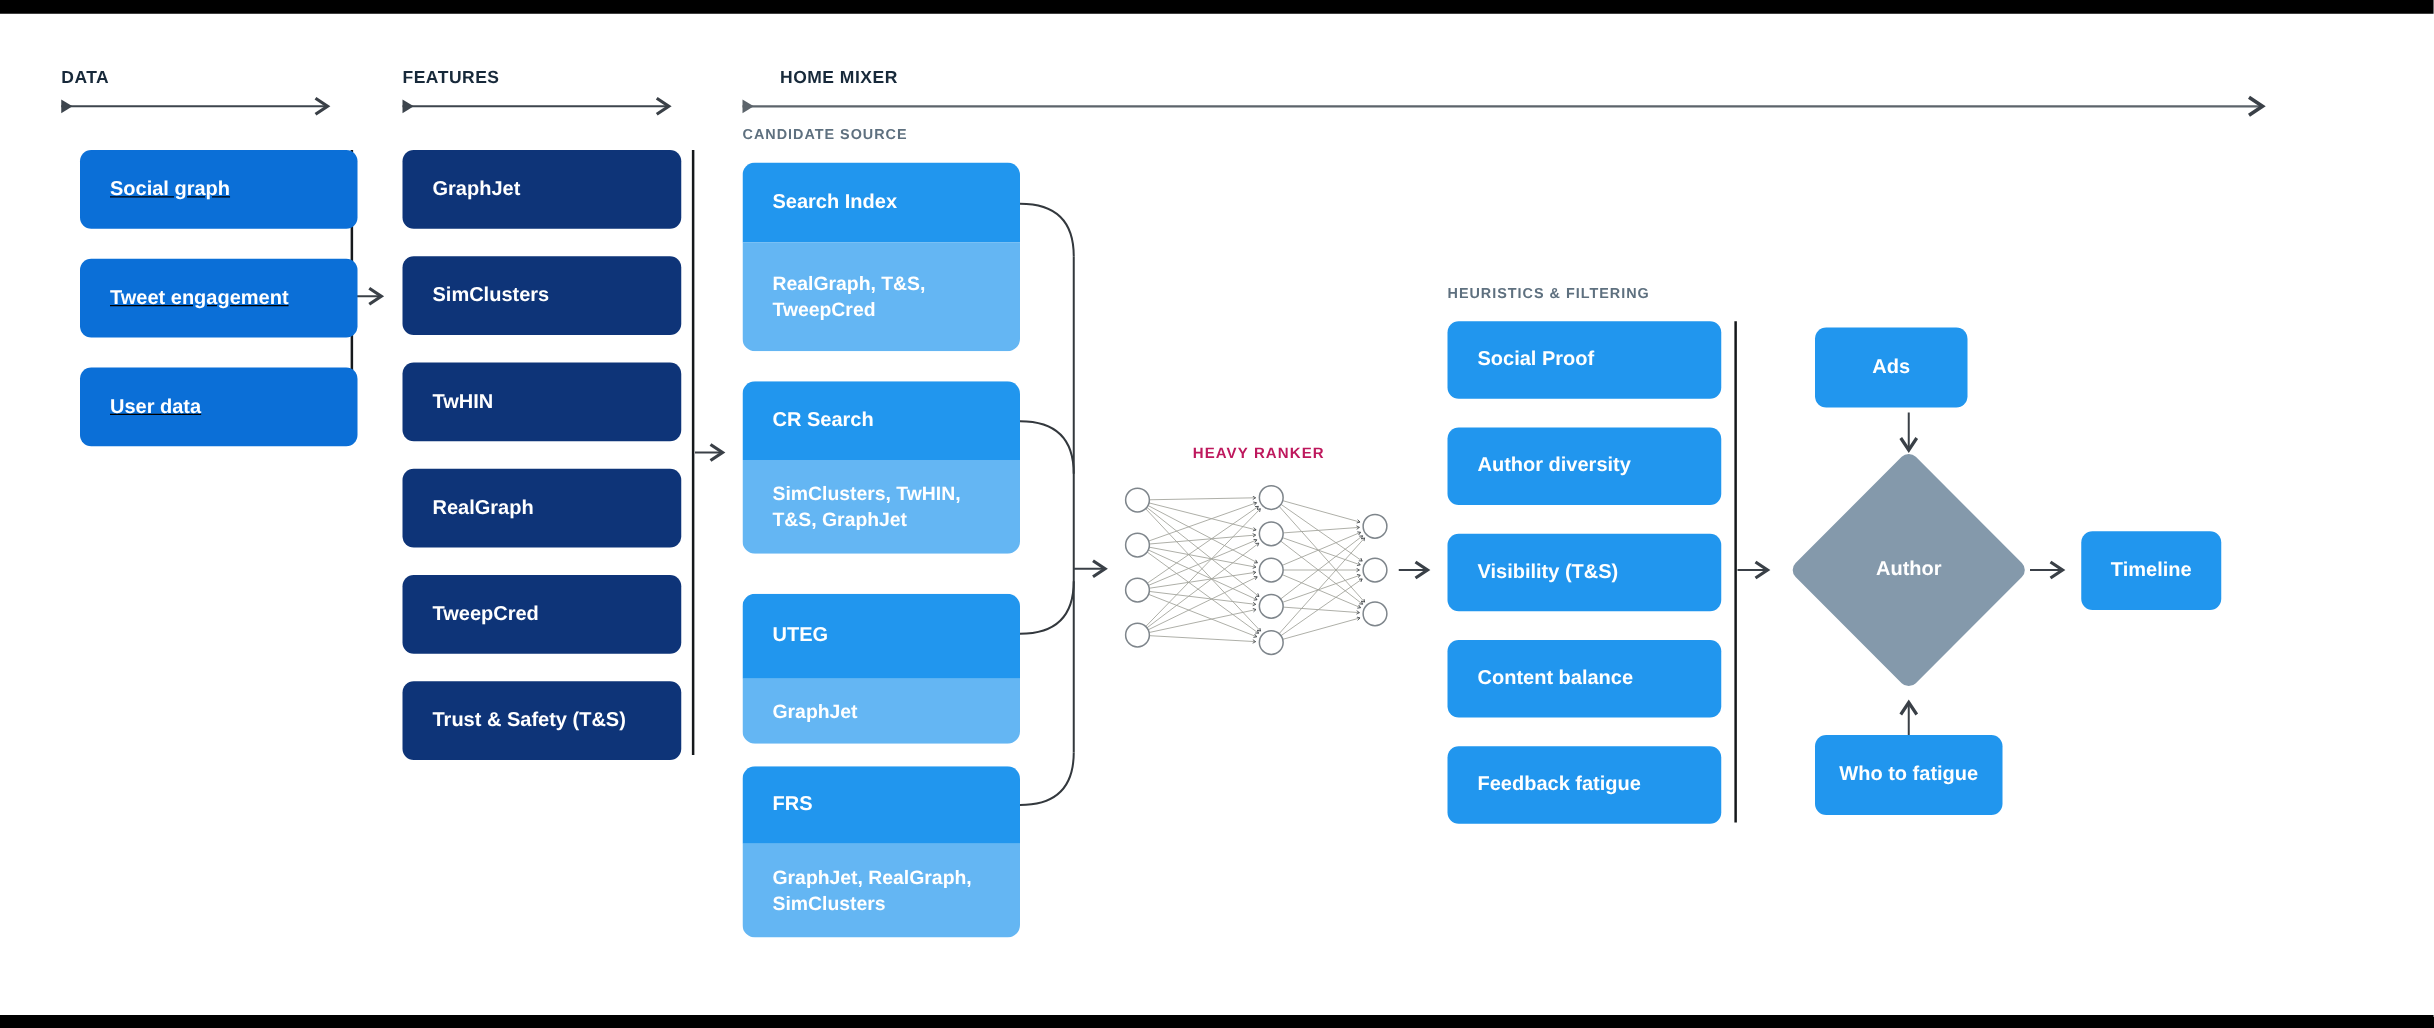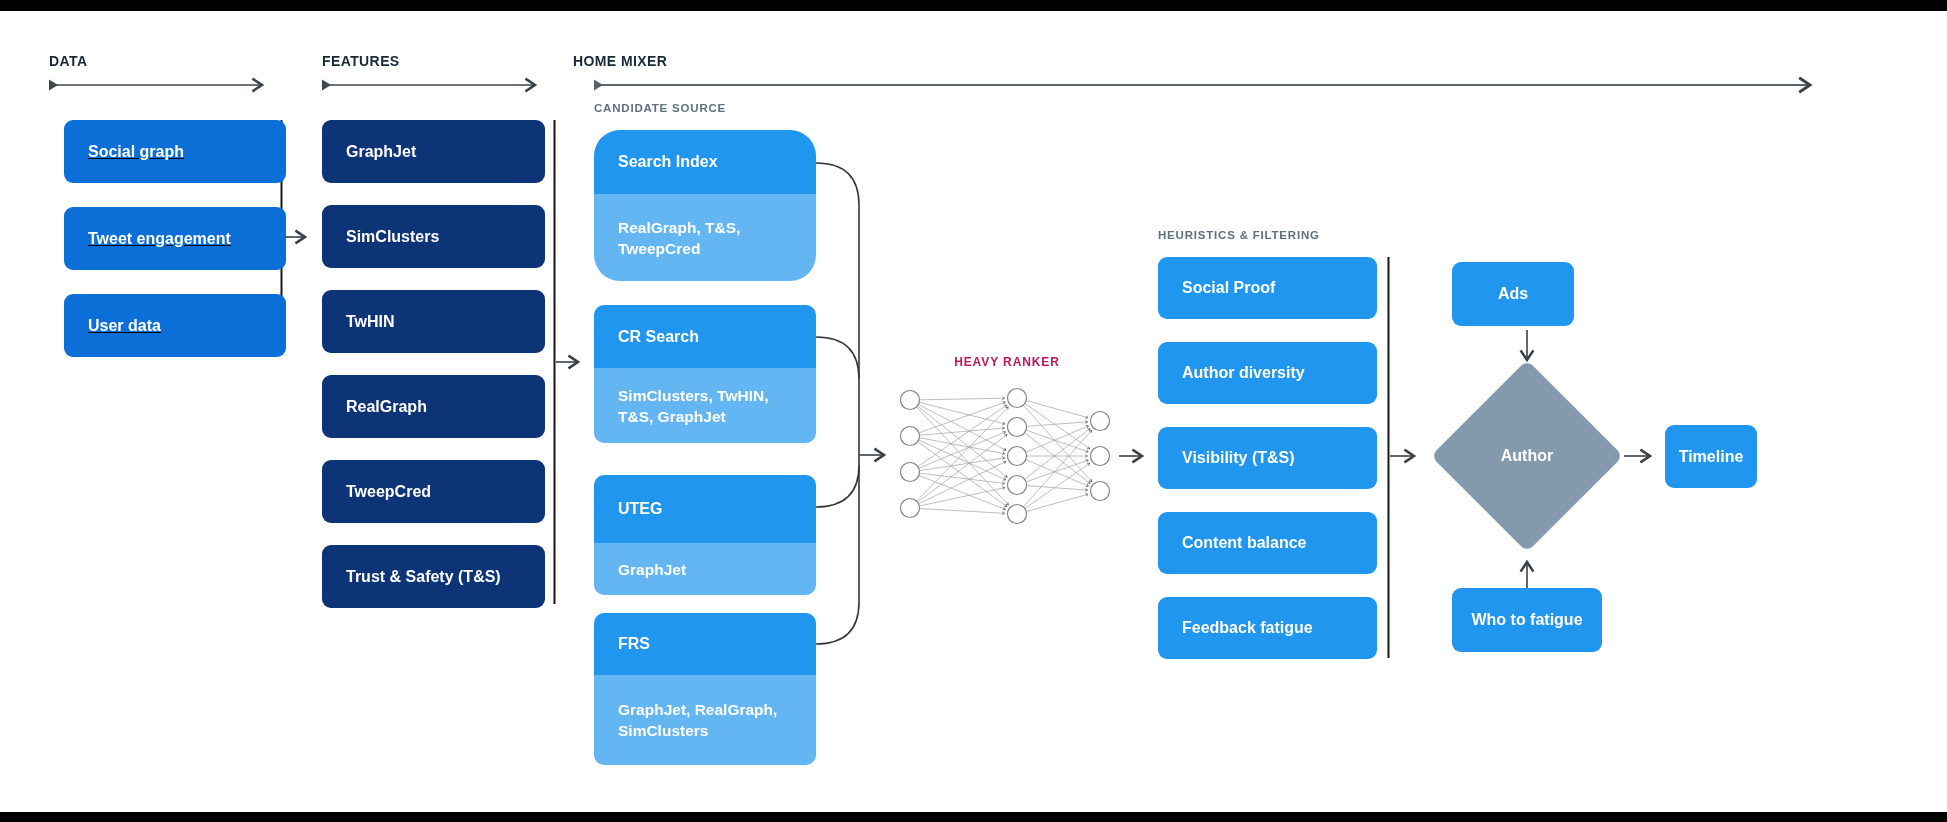--- a/index.html
+++ b/index.html
@@ -10,21 +10,21 @@
   }
   .bar { position:absolute; left:0; width:1947px; background:#000; }
   #top-bar { top:0; height:11px; }
   #bottom-bar { top:812px; height:10px; }
 
   svg.overlay { position:absolute; left:0; top:0; width:1947px; height:822px; pointer-events:none; }
 
   .sec-label { position:absolute; font-size:14px; font-weight:700; color:#17293a; letter-spacing:.4px; }
   #label-data { left:49px; top:53px; }
   #label-features { left:322px; top:53px; }
-  #label-homemixer { left:573px; top:53px; }
+  #label-homemixer { left:624px; top:53px; }
 
   .sub-label { position:absolute; font-size:11.5px; font-weight:600; color:#5e707f; letter-spacing:.8px; }
   #label-candidate { left:594px; top:102px; }
   #label-heuristics { left:1158px; top:229px; }
   #label-heavyranker { position:absolute; left:929px; top:355px; width:156px; text-align:center;
     font-size:12px; font-weight:600; color:#be185d; letter-spacing:.9px; }
 
   .stack { position:absolute; display:flex; flex-direction:column; }
   #data-stack { left:64px; top:120px; width:222px; gap:24px;text-decoration:underline; }
   #features-stack { left:322px; top:120px; width:223px; gap:22px; }
@@ -35,21 +35,21 @@
   #heuristics-stack .box { height:62px; }
 
   .card { position:absolute; left:594px; width:222px; border-radius:10px; overflow:hidden; color:#fff; }
   .card .hd { display:flex; align-items:center; padding-left:24px; font-size:16px; font-weight:600; box-sizing:border-box; }
   .card .sub { display:flex; flex-direction:column; justify-content:center;
     padding:0 26px 0 24px; font-size:15.5px; font-weight:600; line-height:21px; box-sizing:border-box; }
 
   .center-box { position:absolute; border-radius:9px; display:flex; align-items:center;
     justify-content:center; color:#fff; font-size:16px; font-weight:600; }
   #ads-box { left:1452px; top:262px; width:122px; height:64px; }
-  #timeline-box { left:1665px; top:425px; width:92px; height:63px; }
+  #timeline-box { left:1665px; top:425px; width:112px; height:63px; }
   #wtf-box { left:1452px; top:588px; width:150px; height:64px; }
 
   #diamond { position:absolute; left:1459px; top:388px; width:136px; height:136px;
     transform:rotate(45deg); border-radius:8px; }
   #diamond-label { position:absolute; left:1459px; top:388px; width:136px; height:136px;
     display:flex; align-items:center; justify-content:center; color:#fff; font-size:16px; font-weight:600; }
 </style>
 </head>
 <body>
 
@@ -204,35 +204,35 @@
     </div>
     <div class="box" style="background: rgb(33, 150, 238);">
       <span>Content balance</span>
     </div>
     <div class="box" style="background: rgb(33, 150, 238);">
       <span>Feedback fatigue</span>
     </div>
   </div>
 
 <div id="candidate-cards">
-    <div class="card" style="top: 130px; border-radius: 26px;">
+    <div class="card" style="top: 130px;">
       <div class="hd" style="height: 64px; background: rgb(33, 150, 238);">Search Index</div>
       <div class="sub" style="height: 87px; background: rgb(100, 182, 243);">RealGraph, T&amp;S, TweepCred</div>
     </div>
     <div class="card" style="top: 305px;">
       <div class="hd" style="height: 63px; background: rgb(33, 150, 238);">CR Search</div>
       <div class="sub" style="height: 75px; background: rgb(100, 182, 243);">SimClusters, TwHIN, T&amp;S, GraphJet</div>
     </div>
     <div class="card" style="top: 475px;">
       <div class="hd" style="height: 68px; background: rgb(33, 150, 238);">UTEG</div>
       <div class="sub" style="height: 52px; background: rgb(100, 182, 243);">GraphJet</div>
     </div>
     <div class="card" style="top: 613px;">
       <div class="hd" style="height: 62px; background: rgb(33, 150, 238);">FRS</div>
-      <div class="sub" style="height: 90px; background: rgb(100, 182, 243);">GraphJet, RealGraph, SimClusters</div>
+      <div class="sub" style="height: 75px; background: rgb(100, 182, 243);">GraphJet, RealGraph, SimClusters</div>
     </div>
   </div>
 
 <div id="ads-box" class="center-box" style="background: rgb(33, 150, 238);">Ads</div>
 <div id="diamond" style="background: rgb(132, 153, 171);"></div>
 <div id="diamond-label">Author</div>
 <div id="wtf-box" class="center-box" style="background: rgb(33, 150, 238);">Who to fatigue</div>
 <div id="timeline-box" class="center-box" style="background: rgb(33, 150, 238);">Timeline</div>
 
 </body></html>

